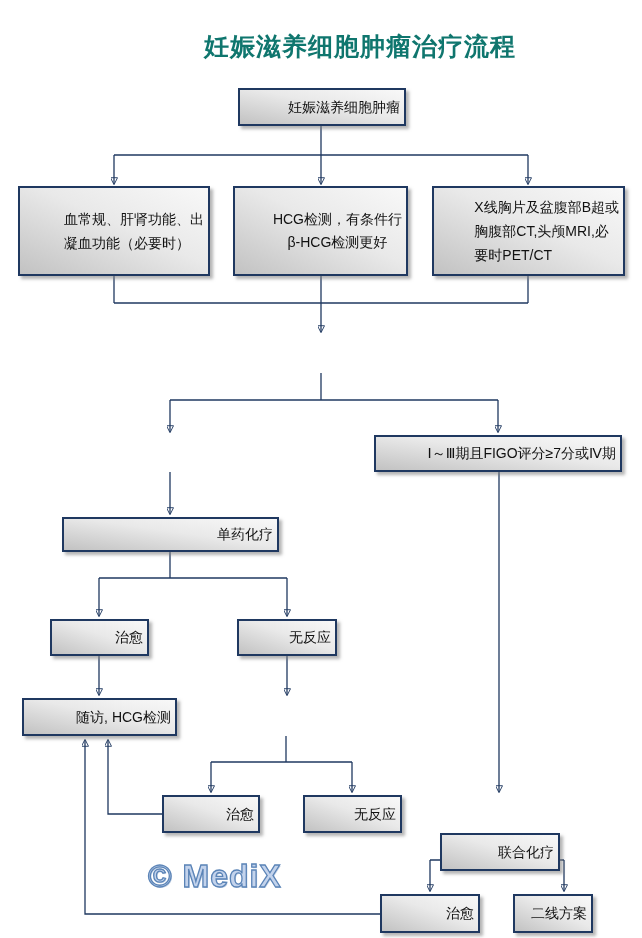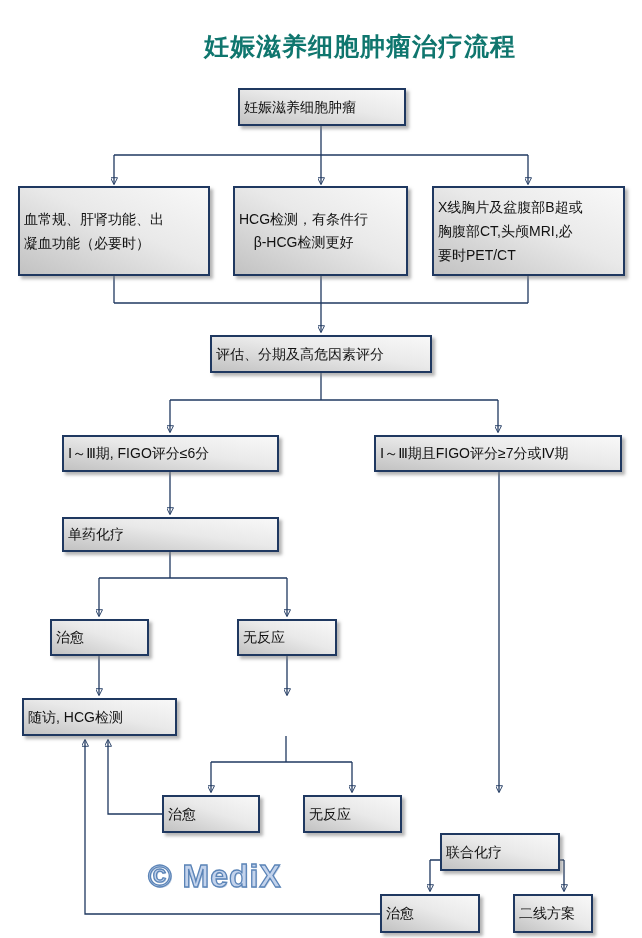--- a/index.html
+++ b/index.html
@@ -13,21 +13,21 @@
   }
 
   .connectors { position:absolute; left:0; top:0; z-index:1; }
   .connectors path { stroke:#1F3860; stroke-width:1.3; fill:none; }
 
   .node {
     position:absolute; box-sizing:border-box; z-index:2;
     border:2px solid #1F3860;
     background:linear-gradient(to bottom left,#f8f8f8 0%,#e9e9e9 45%,#c2c2c2 100%);
     box-shadow:3px 3px 3px rgba(130,130,130,0.6);
-    display:flex; align-items:center; justify-content:flex-start;
+    display:flex; align-items:center; justify-content:flex-end;
     font-size:14px; color:#111; line-height:23px;
   }
   .node-label { white-space:pre-line; text-align:center; padding:0 4px; }
   .node.align-left .node-label { text-align:left; line-height:24px; }
 
   .watermark {
     position:absolute; left:148px; top:858px; z-index:2;
     font-size:32px; font-weight:bold; letter-spacing:1px;
     color:#c3d3ec; -webkit-text-stroke:1.3px #5b84b7;
     text-shadow:1px 1px 0 rgba(91,132,183,0.35);
@@ -100,27 +100,21 @@
     <span class="node-label">HCG检测，有条件行
 β-HCG检测更好</span>
   </div>
 
   <div class="node align-left" style="left:432px;top:186px;width:193px;height:90px">
     <span class="node-label">X线胸片及盆腹部B超或
 胸腹部CT,头颅MRI,必
 要时PET/CT</span>
   </div>
 
-  <div class="node" style="left:210px;top:335px;width:222px;height:38px">
-    <span class="node-label">评估、分期及高危因素评分</span>
-  </div>
 
-  <div class="node" style="left:62px;top:435px;width:217px;height:37px">
-    <span class="node-label">Ⅰ～Ⅲ期, FIGO评分≤6分</span>
-  </div>
 
   <div class="node" style="left:374px;top:435px;width:248px;height:37px">
     <span class="node-label">Ⅰ～Ⅲ期且FIGO评分≥7分或Ⅳ期</span>
   </div>
 
   <div class="node" style="left:62px;top:517px;width:217px;height:35px">
     <span class="node-label">单药化疗</span>
   </div>
 
   <div class="node" style="left:50px;top:619px;width:99px;height:37px">

